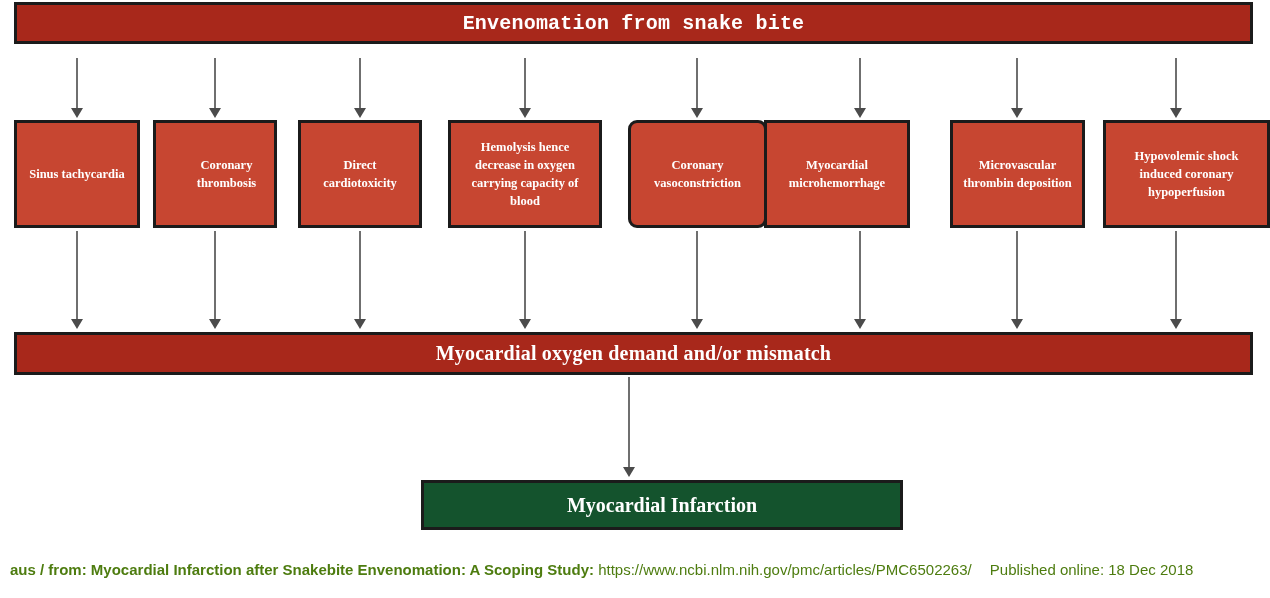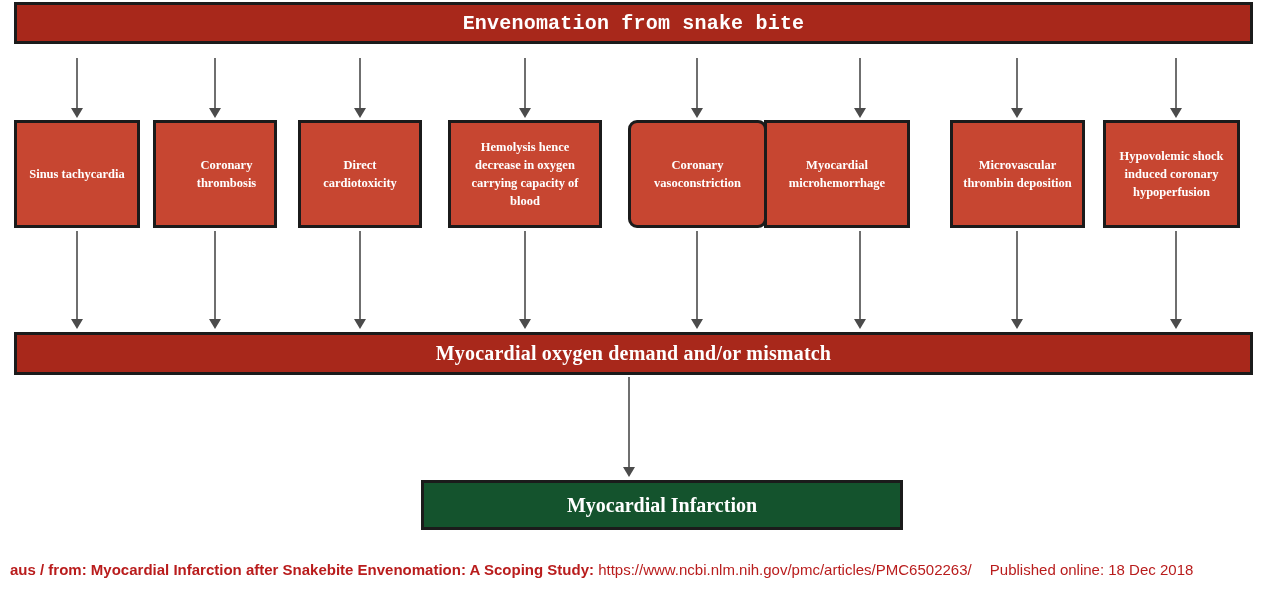--- a/index.html
+++ b/index.html
@@ -52,21 +52,21 @@
     line-height: 1.45;
     padding: 0 7px;
   }
   .mb1 { left: 14px;   width: 126px; }
   .mb2 { left: 153px;  width: 124px; padding-left: 30px; }
   .mb3 { left: 298px;  width: 124px; }
   .mb4 { left: 448px;  width: 154px; }
   .mb5 { left: 628px;  width: 139px; border-radius: 9px; }
   .mb6 { left: 764px;  width: 146px; }
   .mb7 { left: 950px;  width: 135px; }
-  .mb8 { left: 1103px; width: 137px; align-items: center; }
+  .mb8 { left: 1103px; width: 167px; align-items: center; }
   
   .final-box {
     position: absolute;
     left: 421px;
     top: 480px;
     width: 482px;
     height: 50px;
     box-sizing: border-box;
     background: #14532d;
     border: 3px solid #1b1b1b;
@@ -101,21 +101,21 @@
   .row2 { top: 231px; height: 98px; }
   .row3 { top: 377px; height: 100px; }
   
   .caption {
     position: absolute;
     left: 10px;
     top: 561px;
     width: 1252px;
     font-family: "Liberation Sans", "DejaVu Sans", sans-serif;
     font-size: 15px;
-    color: #b91c1c;
+    color: #4d7c0f;
     white-space: nowrap;
   }
   .caption .bold { font-weight: bold; }
   .caption .published { margin-left: 14px; }
 </style>
 </head>
 <body>
 
 <div class="canvas">
 

